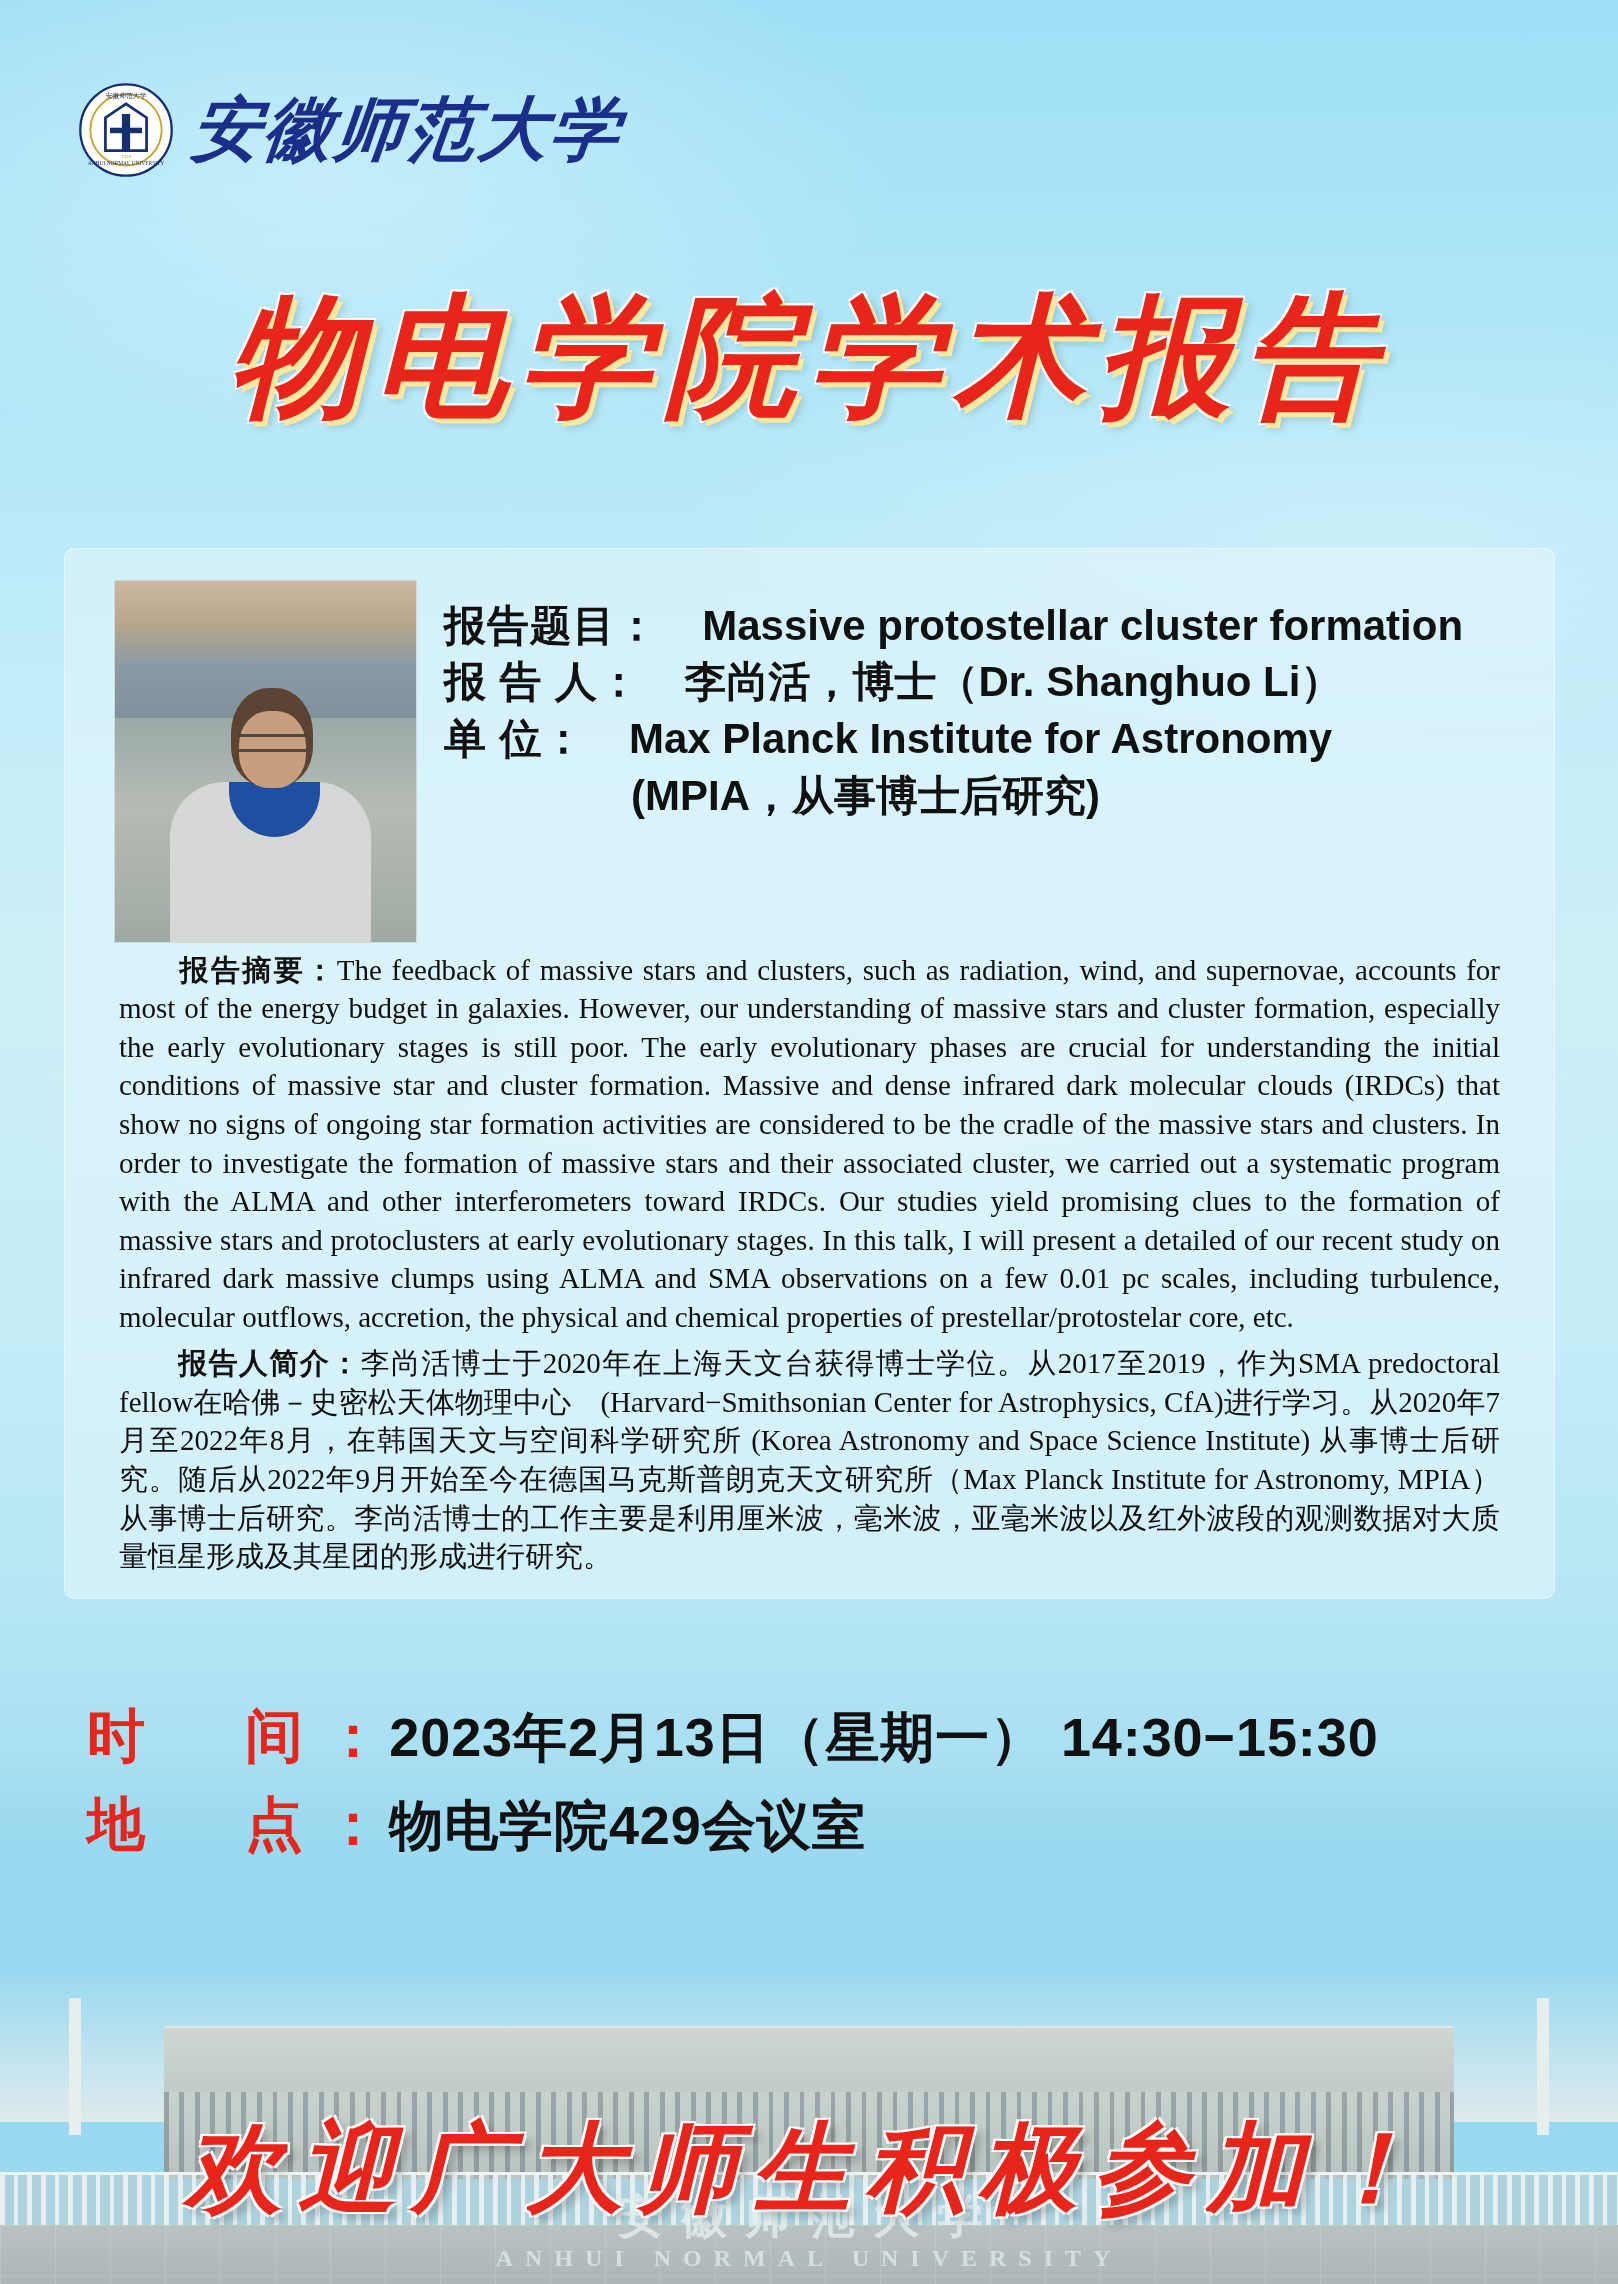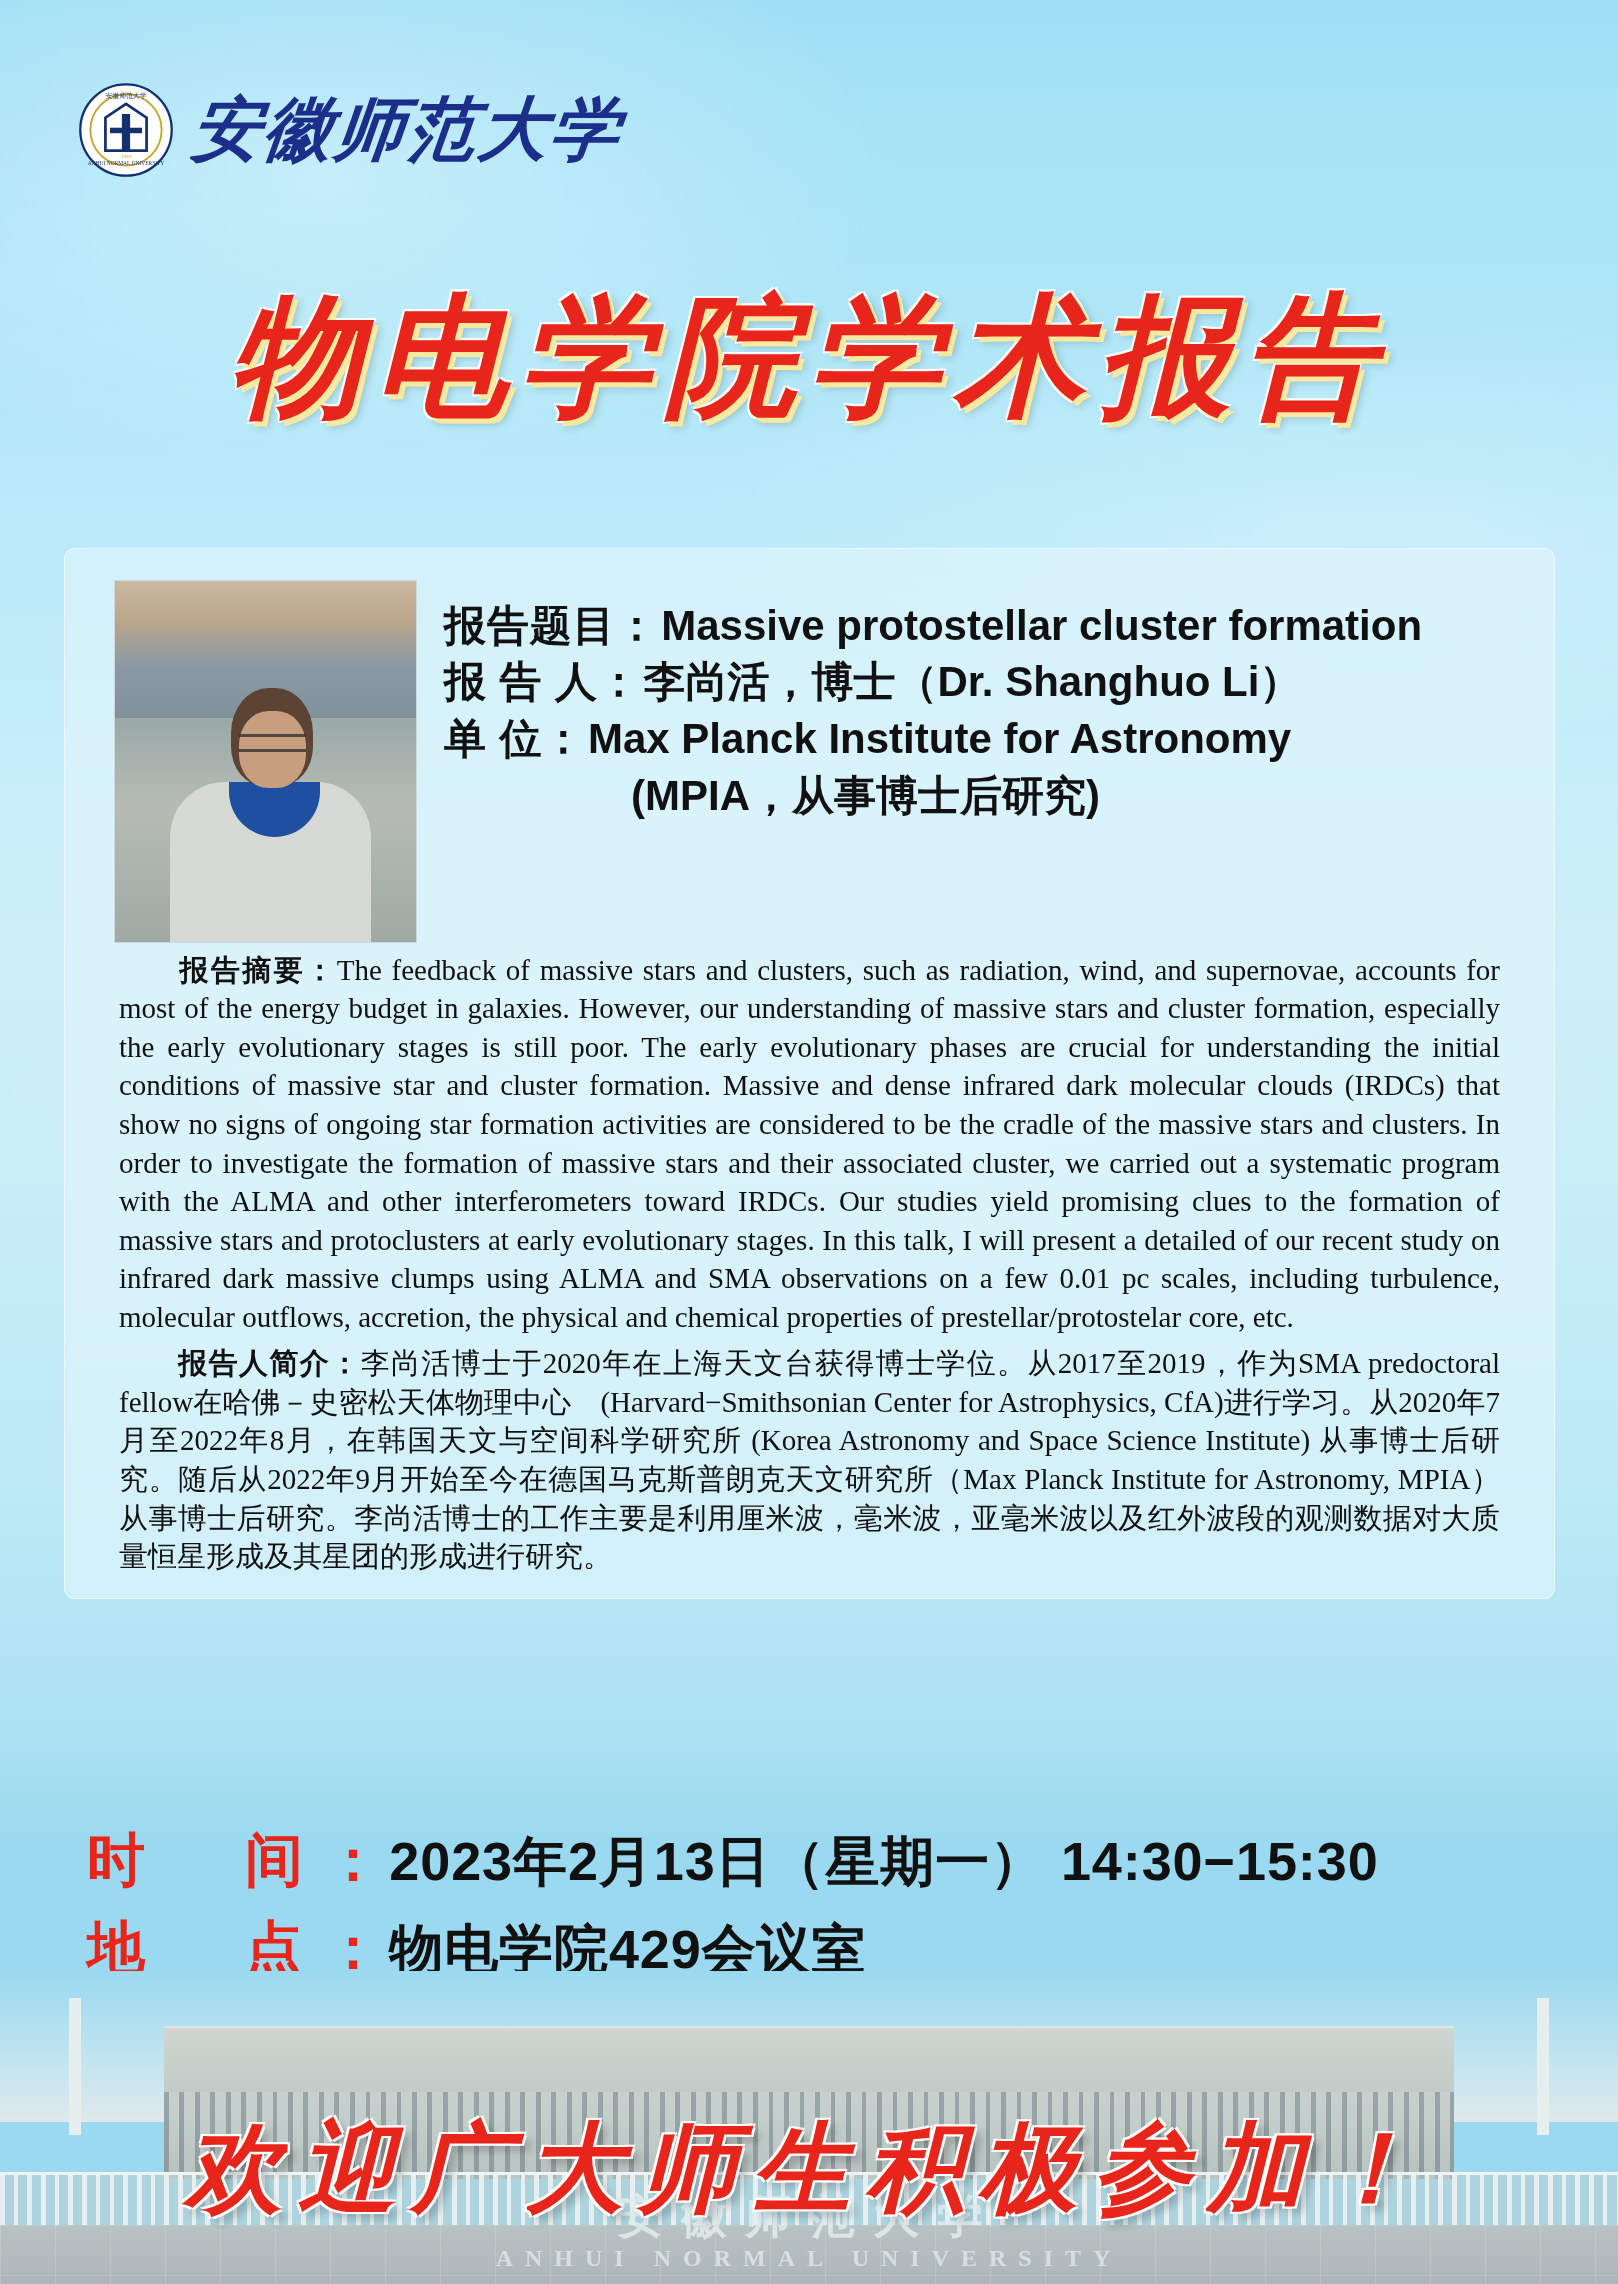--- a/index.html
+++ b/index.html
@@ -153,20 +153,21 @@
     padding-top: 18px;
   }
   .head-line {
     display: flex;
     align-items: baseline;
     font-size: 42px;
     font-weight: bold;
     color: #111;
     line-height: 1.35;
     white-space: nowrap;
+    gap: 41px;
   }
   .head-label {
     flex: 0 0 auto;
     letter-spacing: 0.9px;
   }
   .head-value { margin-left: 2.7px; }
   .head-cont {
     font-size: 42px;
     font-weight: bold;
     color: #111;
@@ -188,21 +189,21 @@
   .abstract { text-indent: 0; }
   .para-lead {
     font-weight: bold;
   }
   .indent { display: inline-block; width: 58px; }
 
   
   .when-where {
     position: absolute;
     left: 87px;
-    top: 1822px;
+    top: 1698px;
     width: 1462px;
   }
   .ww-row {
     display: flex;
     align-items: baseline;
     margin-bottom: 10px;
     white-space: nowrap;
   }
   .ww-label {
     font-family: "Liberation Serif", serif;

